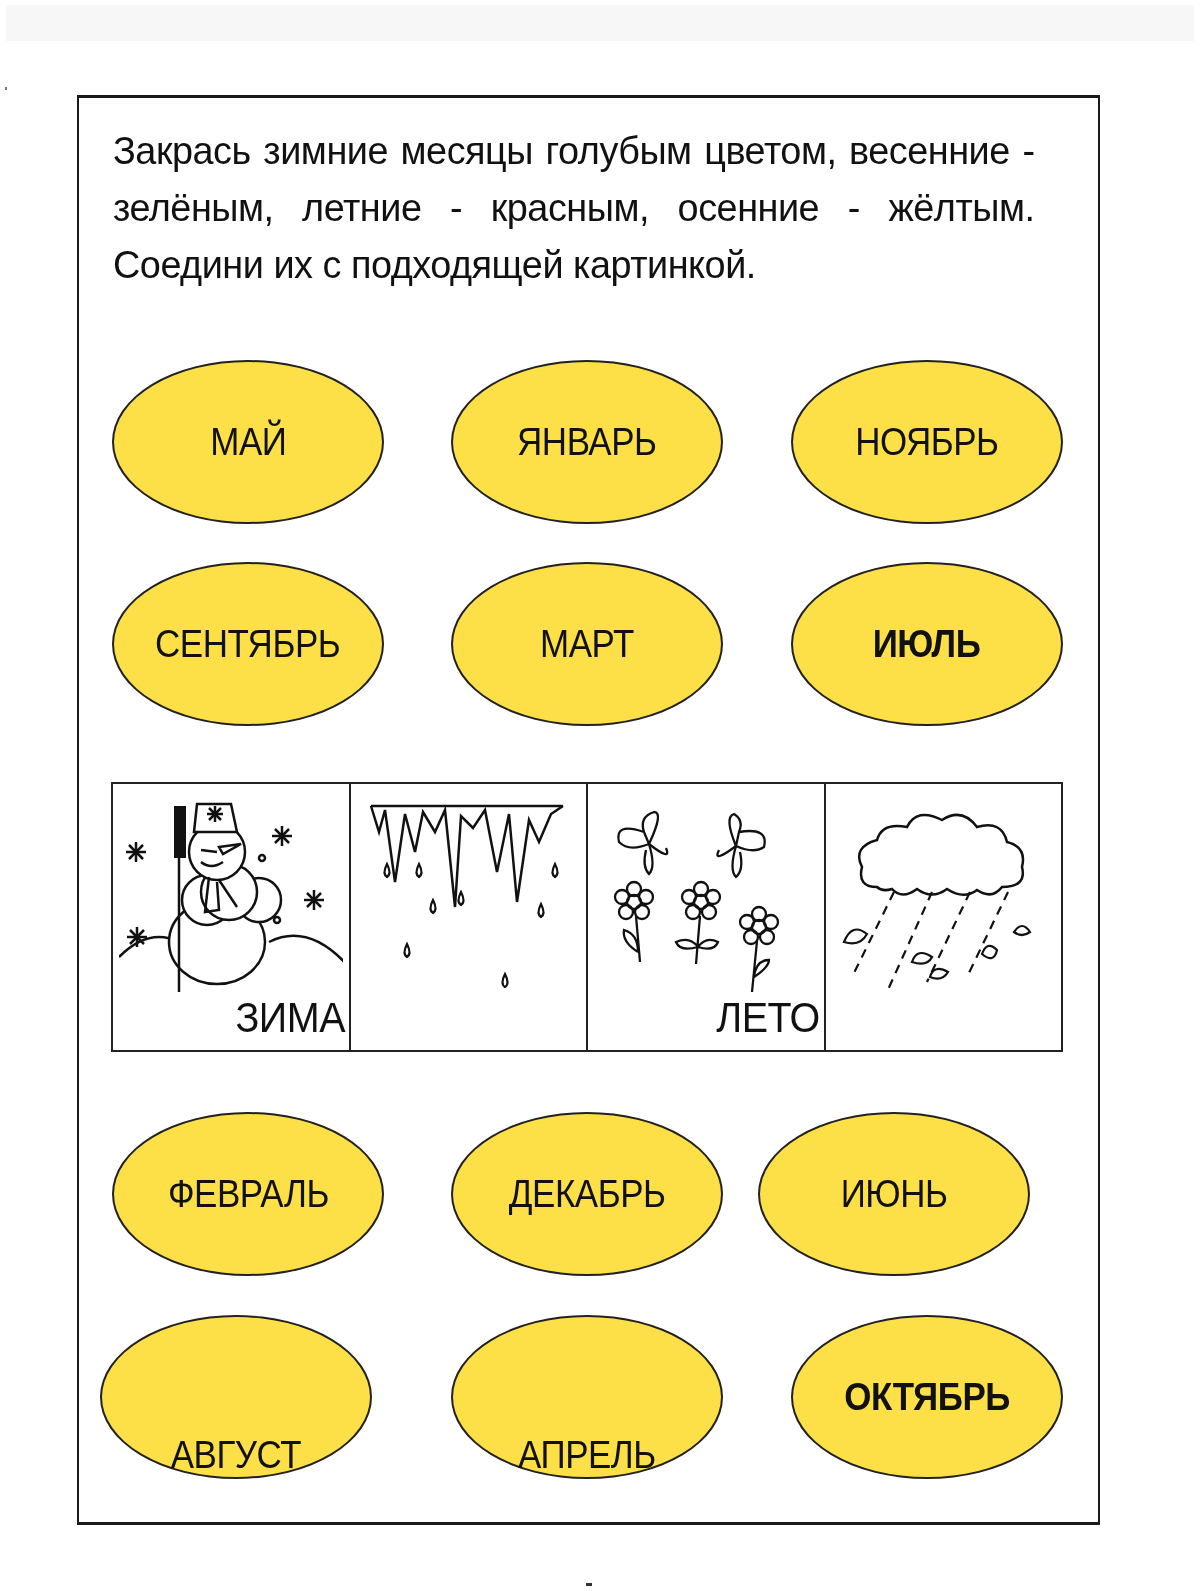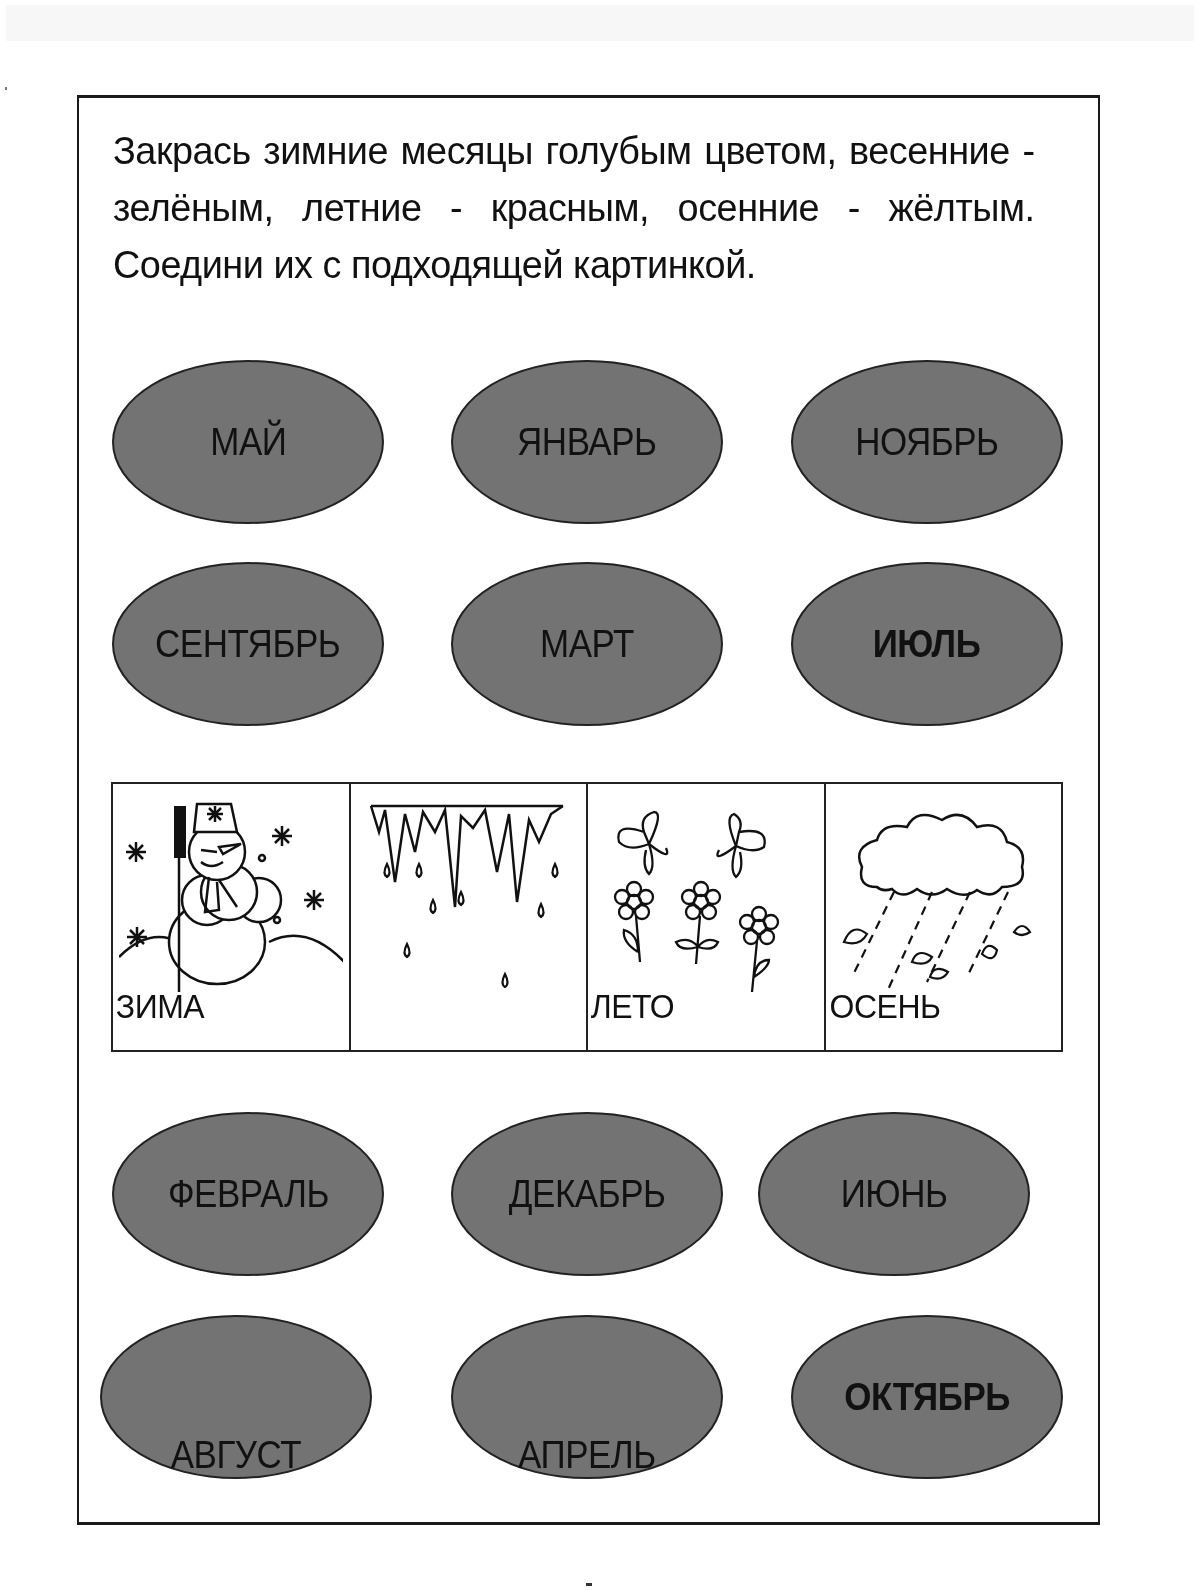--- a/index.html
+++ b/index.html
@@ -6,27 +6,27 @@
   body { width: 1200px; height: 1591px; position: relative; overflow: hidden;
          font-family: "Liberation Sans", sans-serif; color: #111; }
   .top-band { position: absolute; left: 6px; top: 5px; width: 1188px; height: 36px; background: #f7f7f7; }
   .frame { position: absolute; left: 77px; top: 95px; width: 1023px; height: 1430px;
            border: 2px solid #1a1a1a; border-top-width: 3px; border-bottom-width: 3px; box-sizing: border-box; }
   .instructions { position: absolute; left: 113px; top: 122px; width: 950px;
                   font-size: 39px; line-height: 57px; letter-spacing: -0.5px;
                   text-align: justify; text-align-last: left; transform: scaleX(0.97); transform-origin: left top; }
   .oval { position: absolute; width: 272px; height: 164px; border: 2px solid #222; border-radius: 50%;
           box-sizing: border-box; display: flex; align-items: center; justify-content: center;
-          font-size: 38px; letter-spacing: -0.5px; background: #737373; white-space: nowrap; }
+          font-size: 38px; letter-spacing: -0.5px; background: #fde047; white-space: nowrap; }
   .oval span { transform: scaleX(0.92); display: inline-block; }
   .seasons { position: absolute; left: 111px; top: 782px; width: 952px; height: 270px;
              border: 2px solid #222; box-sizing: border-box; display: flex; }
   .season { flex: 1; position: relative; border-right: 2px solid #222; }
   .season:last-child { border-right: none; }
-  .season-label { position: absolute; left: 0; right: 0; bottom: 24px; text-align: left; font-size: 34px; letter-spacing: -0.5px; }
+  .season-label { position: absolute; left: 0; right: 0; bottom: 8px; text-align: right; font-size: 42px; letter-spacing: -0.5px; }
   .season-label span { transform: scaleX(0.94); display: inline-block; }
   .pic { position: absolute; left: 6px; top: 8px; width: 224px; height: 200px; }
   .dot { position: absolute; left: 586px; top: 1583px; width: 6px; height: 3px; background: #333; }
   .speck { position: absolute; left: 5px; top: 87px; width: 2px; height: 3px; background: #777; }
 </style>
 </head>
 <body>
 
 <div class="top-band"></div>
 <div class="speck"></div>
@@ -186,21 +186,20 @@
         <line x1="176" y1="100" x2="135" y2="185"></line>
       </g>
       <g fill="#fff" stroke="#111" stroke-width="2.2">
         <path d="M12 150 Q20 130 35 142 Q28 155 12 150 Z"></path>
         <path d="M80 170 Q85 155 100 165 Q95 175 80 170 Z"></path>
         <path d="M98 185 Q102 172 116 180 Q110 190 98 185 Z"></path>
         <path d="M150 162 Q155 148 165 158 Q162 172 150 162 Z"></path>
         <path d="M182 140 Q190 128 198 140 Q190 146 182 140 Z"></path>
       </g>
     </svg>
-    <div class="season-label"><span>ОСЕНЬ</span></div>
   </div>
 </div>
 
 <div class="oval" style="left:112px; top:1112px;">
     <span>ФЕВРАЛЬ</span>
   </div>
 <div class="oval" style="left:451px; top:1112px;">
     <span>ДЕКАБРЬ</span>
   </div>
 <div class="oval" style="left:758px; top:1112px;">

